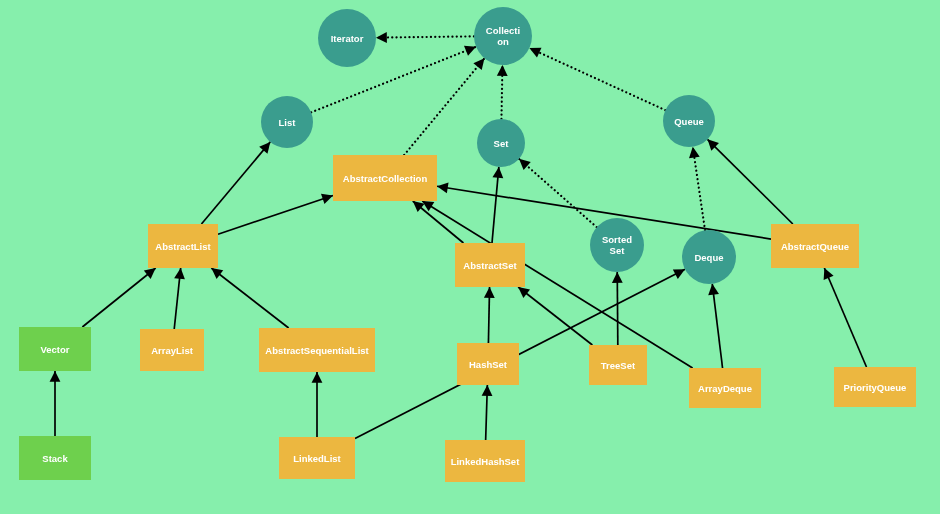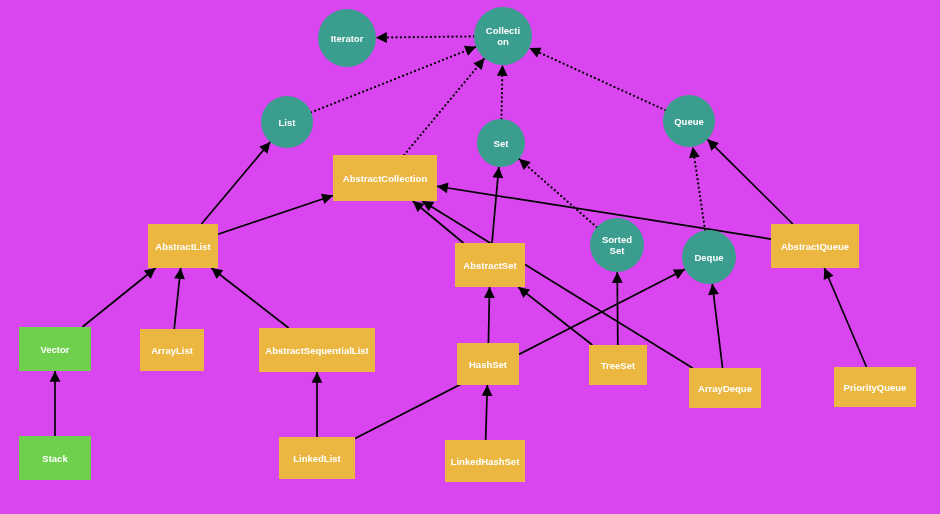--- a/index.html
+++ b/index.html
@@ -5,21 +5,21 @@
   html, body {
     margin: 0;
     padding: 0;
     background: #ffffff;
     font-family: "Liberation Sans", sans-serif;
   }
   .stage {
     position: relative;
     width: 940px;
     height: 514px;
-    background: #d946ef;
+    background: #86efac;
     overflow: hidden;
   }
   .stage svg {
     display: block;
     width: 940px;
     height: 514px;
   }
   .stage svg text {
     font-family: "Liberation Sans", sans-serif;
     font-weight: bold;

